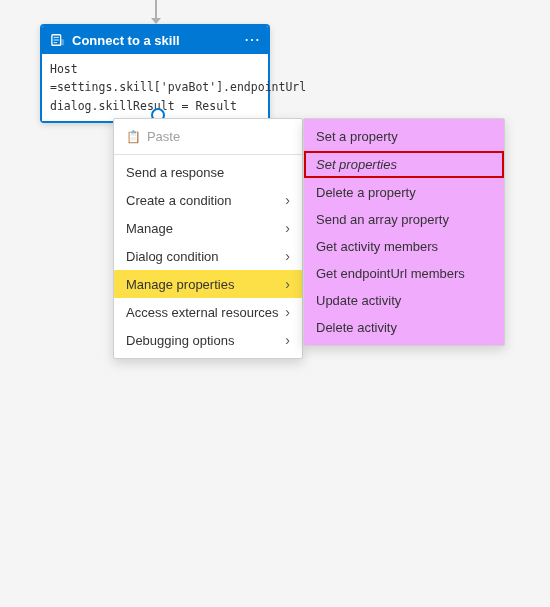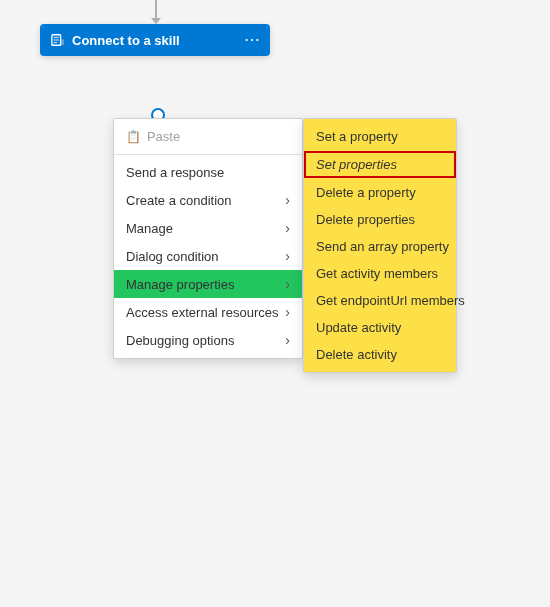--- a/index.html
+++ b/index.html
@@ -128,40 +128,40 @@
       align-items: center;
       justify-content: space-between;
       color: #333;
       white-space: nowrap;
     }
     .ctx-item.disabled {
       color: #a0a0a0;
       cursor: default;
     }
     .ctx-item.active {
-      background: #22c55e;
+      background: #fde047;
     }
     .ctx-item.has-submenu::after {
       content: '›';
       font-size: 14px;
       color: #555;
     }
     .ctx-divider {
       height: 1px;
       background: #e0e0e0;
       margin: 4px 0;
     }
 
     
     .ctx-sub {
       position: absolute;
       top: 118px;
       left: 303px;
-      width: 154px;
-      background: #fde047;
+      width: 202px;
+      background: #f0abfc;
       border: 1px solid #d0d0d0;
       box-shadow: 0 4px 12px rgba(0,0,0,0.15);
       border-radius: 2px;
       padding: 4px 0;
       z-index: 20;
     }
     .ctx-sub .ctx-item.highlighted {
       border: 2px solid #cc0000;
       padding: 4px 10px;
       font-style: italic;
@@ -184,20 +184,24 @@
             <line x1="3" y1="5" x2="9" y2="5" stroke="white" stroke-width="1"></line>
             <line x1="3" y1="8" x2="9" y2="8" stroke="white" stroke-width="1"></line>
             <line x1="3" y1="11" x2="7" y2="11" stroke="white" stroke-width="1"></line>
             <rect x="10" y="7" width="5" height="7" rx="1" fill="white" opacity="0.3"></rect>
           </svg>
         </div>
         <span class="node-title">Connect to a skill</span>
       </div>
       <div class="node-menu-btn">⋯</div>
     </div>
+    <div class="node-body">
+      <div class="node-line">Host =settings.skill['pvaBot'].endpointUrl</div>
+      <div class="node-line">dialog.skillResult = Result</div>
+    </div>
   </div>
 
   <div class="node-dot"></div>
 
   <div class="ctx-main">
 
     <div class="ctx-item disabled">
       <span style="margin-right:6px; font-size:12px; color:#ccc;">📋</span>
       <span>Paste</span>
       <span style="flex:1"></span>
@@ -241,23 +245,20 @@
     </div>
 
     <div class="ctx-item highlighted" style="border: 2px solid #cc0000; padding: 4px 10px; margin: 1px 0;">
       <span>Set properties</span>
     </div>
 
     <div class="ctx-item">
       <span>Delete a property</span>
     </div>
 
-    <div class="ctx-item">
-      <span>Delete properties</span>
-    </div>
 
     <div class="ctx-item">
       <span>Send an array property</span>
     </div>
 
     <div class="ctx-item">
       <span>Get activity members</span>
     </div>
 
     <div class="ctx-item">

